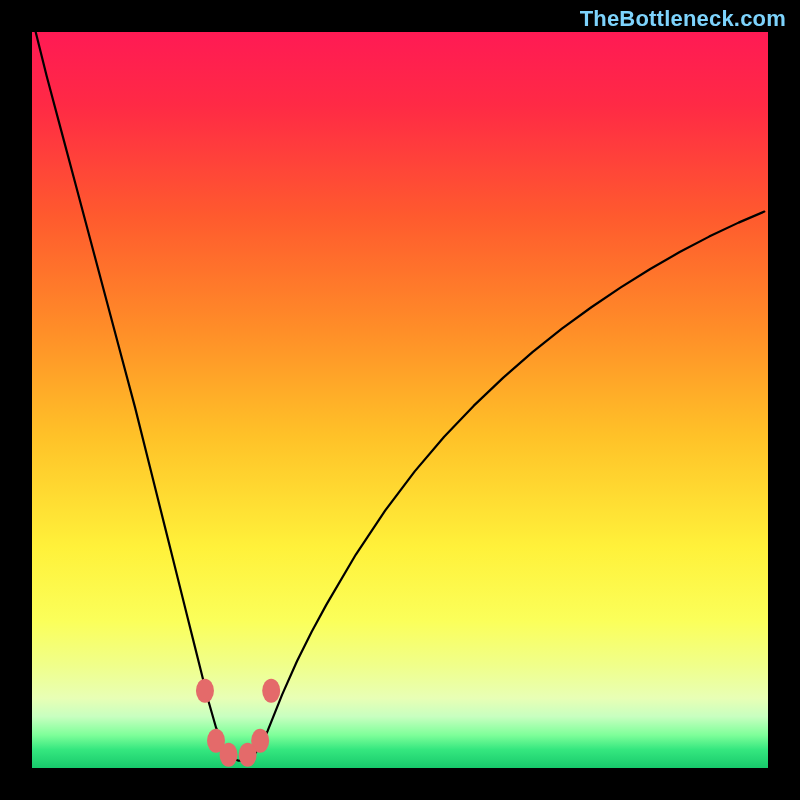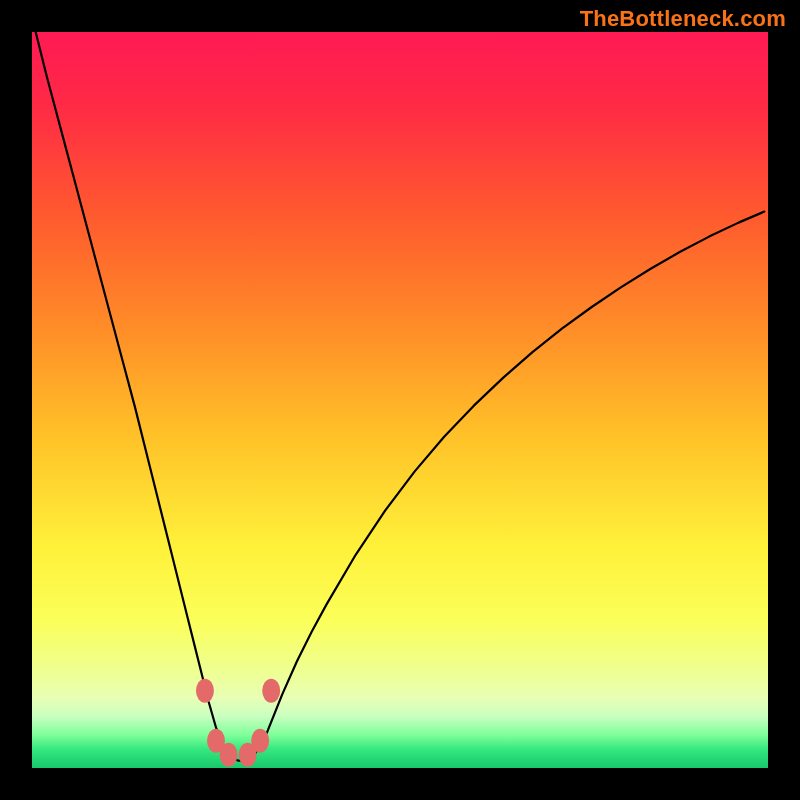--- a/index.html
+++ b/index.html
@@ -22,21 +22,21 @@
     left: 32px;
     top: 32px;
     width: 736px;
     height: 736px;
     overflow: hidden;
   }
   .watermark {
     position: absolute;
     top: 6px;
     right: 14px;
-    color: #f97316;
+    color: #7dd3fc;
     font-size: 22px;
     font-weight: 600;
     letter-spacing: 0.2px;
     pointer-events: none;
     user-select: none;
   }
 </style>
 </head>
 <body>
 

